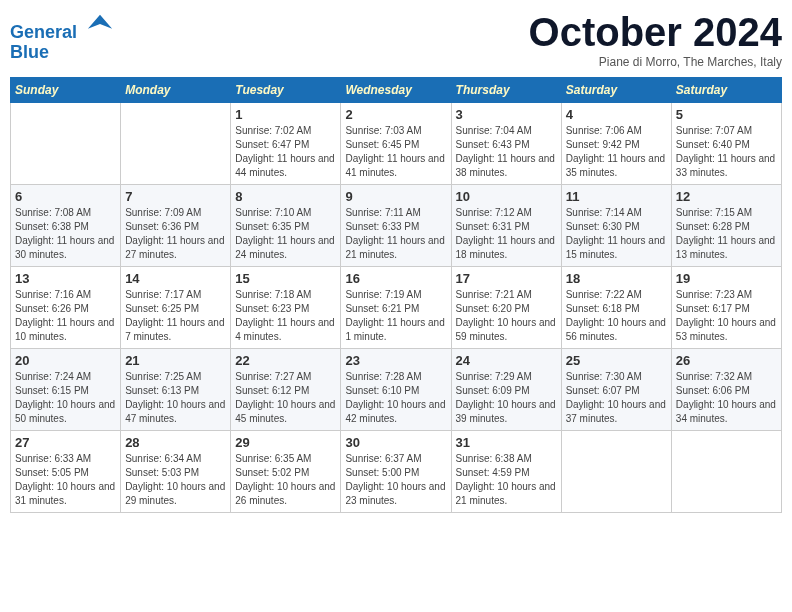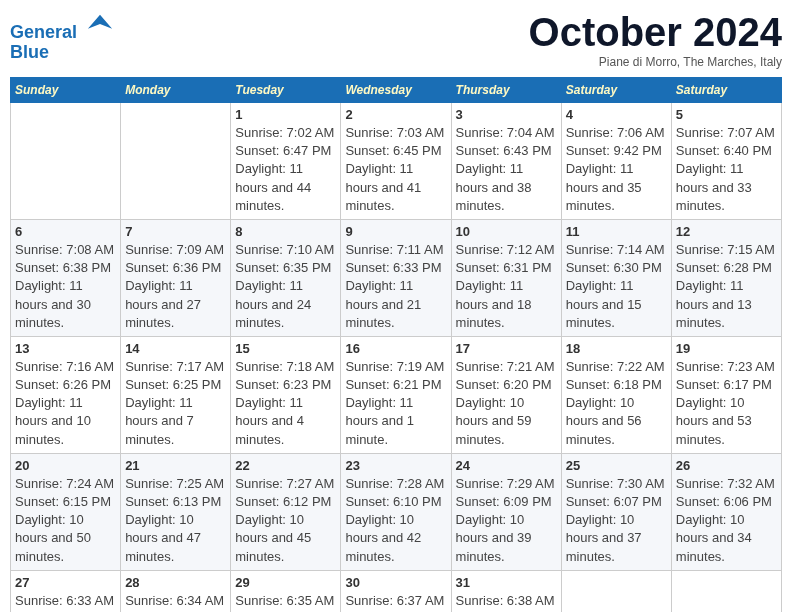--- a/index.html
+++ b/index.html
@@ -74,21 +74,21 @@
     }
     .day-num {
       font-size: 13px;
       font-weight: bold;
       color: #333;
       display: block;
       margin-bottom: 2px;
     }
     .day-info {
       color: #444;
-      font-size: 13px;
+      font-size: 10px;
       line-height: 1.4;
     }
     .empty-cell {
       background: #f9f9f9;
     }
   </style>
 </head>
 <body>
 
 <div class="header">

